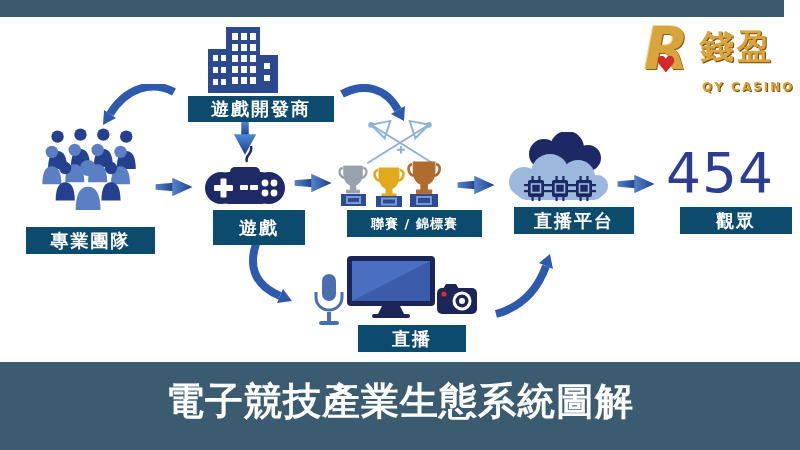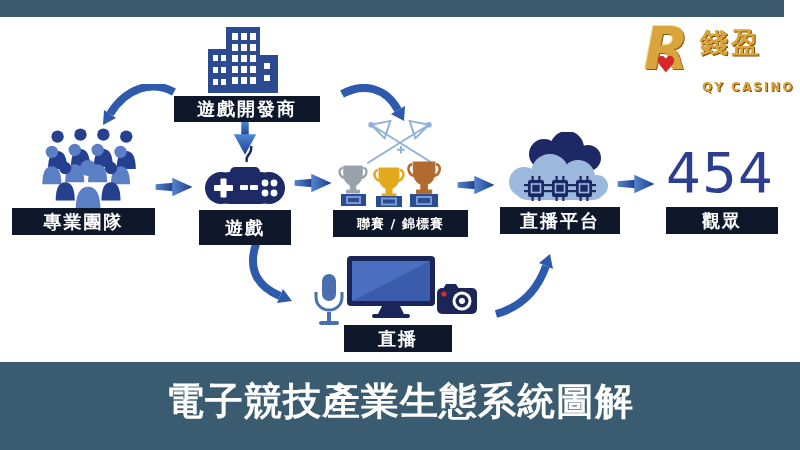--- a/index.html
+++ b/index.html
@@ -11,42 +11,42 @@
   .topbar{left:0;top:0;width:784px;height:17px;background:#3b5a6e;}
   .footer{
     left:0;top:362px;width:800px;height:88px;background:#3a5b70;
     display:flex;align-items:center;justify-content:center;
   }
   .footer-title{
     color:#ffffff;font-size:38px;font-weight:bold;letter-spacing:1px;
     padding-bottom:10px;white-space:nowrap;
   }
   .label{
-    position:absolute;background:#0f172a;color:#ffffff;font-weight:bold;
+    position:absolute;background:#0c4a6e;color:#ffffff;font-weight:bold;
     display:flex;align-items:center;justify-content:center;
-    font-size:18px;letter-spacing:2px;white-space:nowrap;
+    font-size:18px;letter-spacing:2px;white-space:nowrap;margin-left:14px;
   }
   .label.small{font-size:13px;letter-spacing:1px;}
   .count{
     position:absolute;left:666px;top:146px;width:106px;text-align:center;
     font-size:55px;font-weight:normal;color:#2d3e90;line-height:1;letter-spacing:1px;
   }
   
   .logo{left:642px;top:22px;width:152px;height:76px;}
   .logo-r{
     position:absolute;left:2px;top:-2px;font-size:58px;line-height:1;
     font-weight:bold;font-style:italic;color:#d9a43b;
     text-shadow:1px 1px 0 #8a5a10,-1px -1px 0 #f3d78a;
   }
   .logo-heart{
     position:absolute;left:14px;top:30px;font-size:22px;color:#d7262c;
     text-shadow:0 0 1px #8c0f12;font-style:normal;
   }
   .logo-brand{
-    position:absolute;left:58px;top:2px;font-size:28px;font-weight:bold;
+    position:absolute;left:58px;top:2px;font-size:34px;font-weight:bold;
     color:#d9a43b;letter-spacing:3px;text-shadow:1px 1px 0 #7a4a08;
     white-space:nowrap;
   }
   .logo-casino{
     position:absolute;left:60px;top:40px;font-size:12px;font-weight:bold;
     color:#d9a43b;letter-spacing:2px;text-shadow:1px 1px 0 #7a4a08;white-space:nowrap;margin-top:18px;
   }
   .logo-site{
     position:absolute;left:4px;top:56px;width:148px;font-size:14px;font-weight:bold;
     color:#e02a2a;white-space:nowrap;
@@ -276,21 +276,21 @@
 <svg class="abs" style="left:240px;top:240px" width="70" height="72" viewBox="0 0 70 72">
   <path d="M16,4 C8,28 16,46 40,56" stroke="#2e5aad" stroke-width="8" fill="none"></path>
   <polygon points="52,61 37,63 43,49" fill="#2e5aad"></polygon>
 </svg>
 <svg class="abs" style="left:490px;top:238px" width="76" height="82" viewBox="0 0 76 82">
   <path d="M6,76 C28,70 46,56 56,28" stroke="#2e5aad" stroke-width="8" fill="none"></path>
   <polygon points="60,16 63,31 49,25" fill="#2e5aad"></polygon>
 </svg>
 
 <div class="label" style="left:174px;top:96px;width:146px;height:26px">遊戲開發商</div>
-<div class="label" style="left:12px;top:208px;width:143px;height:27px">專業團隊</div>
+<div class="label" style="left:12px;top:227px;width:129px;height:27px">專業團隊</div>
 <div class="label" style="left:199px;top:210px;width:92px;height:35px">遊戲</div>
 <div class="label small" style="left:333px;top:210px;width:135px;height:27px">聯賽 / 錦標賽</div>
 <div class="label" style="left:500px;top:207px;width:120px;height:27px">直播平台</div>
 <div class="label" style="left:666px;top:207px;width:112px;height:27px">觀眾</div>
 <div class="label" style="left:344px;top:325px;width:108px;height:27px">直播</div>
 
 <div class="abs footer">
   <div class="footer-title">電子競技產業生態系統圖解</div>
 </div>
 

